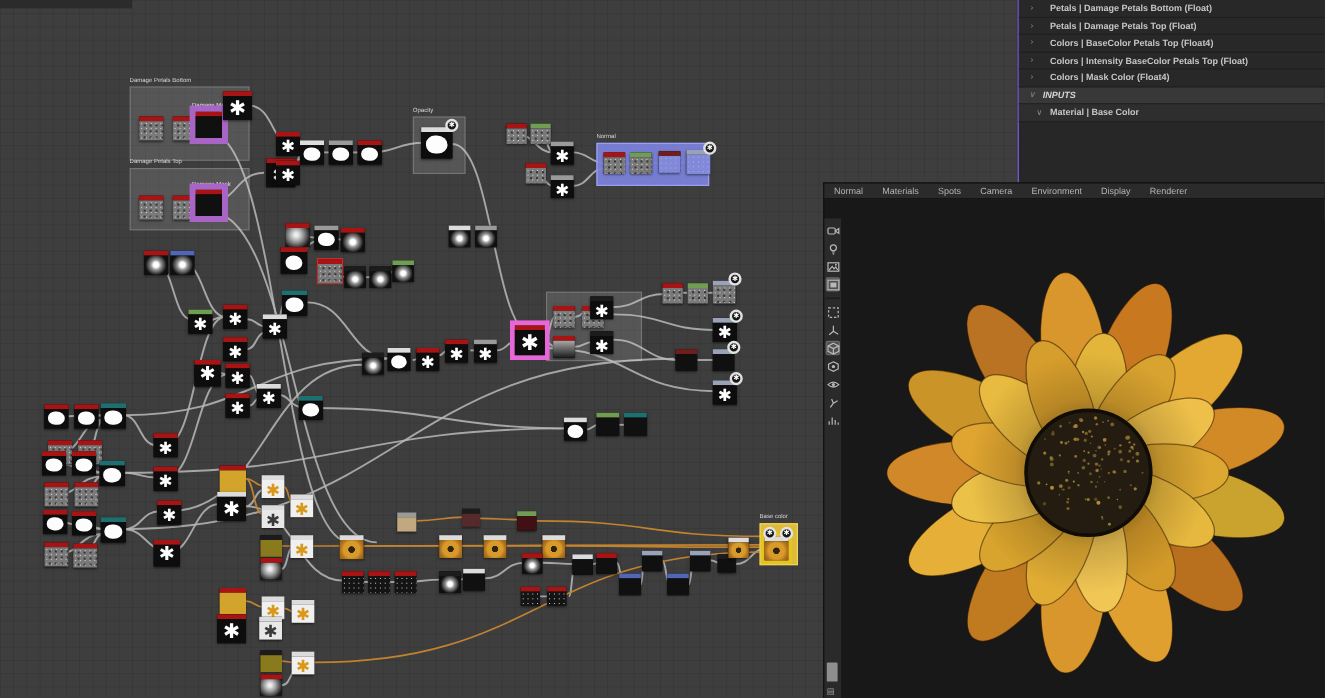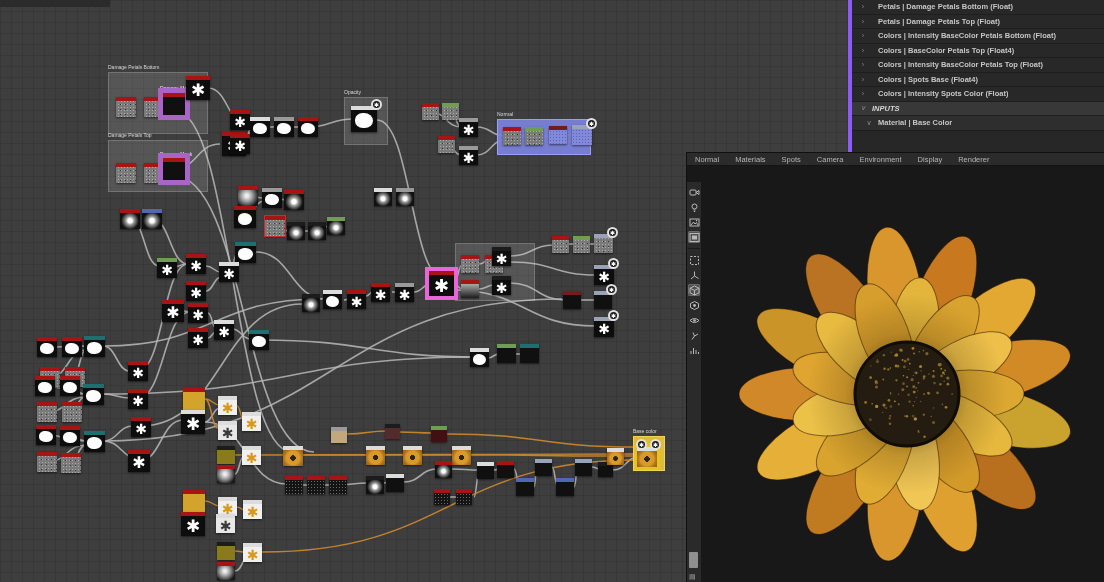--- a/index.html
+++ b/index.html
@@ -53,21 +53,21 @@
   .b-gearD{background:#e8e8e8;} .b-gearY{background:#f0f0f0;}
   .glyph{color:#fff;line-height:1;user-select:none;}
   .b-gearD .glyph{color:#3a3a3a;} .b-gearY .glyph{color:#d8991a;}
   .badge{position:absolute;width:11px;height:11px;border-radius:50%;
     background:#181818;border:2px solid #e2e2e2;color:#fff;font-size:6px;
     display:flex;align-items:center;justify-content:center;line-height:1;z-index:6;}
   .f-pu{outline:5px solid #a965c5;} .f-pk{outline:4px solid #e668d8;}
   .f-ye{outline:3px solid #e5c320;} .f-rd{outline:1px solid #c03030;}
   
   #props{position:absolute;left:848px;top:0;width:256px;height:156px;
-    background:#272727;border-left:4px solid #8b5cf6;font-size:7.5px;color:#c6c6c6;}
+    background:#272727;border-left:1px solid #8b5cf6;font-size:7.5px;color:#c6c6c6;}
   .prow{height:14.5px;display:flex;align-items:center;border-bottom:1px solid #1e1e1e;
     background:#282828;}
   .prow .chev{width:10px;text-align:center;color:#8a8a8a;font-size:7px;margin-left:6px;flex:none;}
   .prow .ptxt{font-weight:bold;margin-left:10px;white-space:nowrap;overflow:hidden;}
   .prow.section{background:#383838;font-style:italic;}
   .prow.section .ptxt{margin-left:4px;color:#d6d6d6;}
   .prow.material{background:#2e2e2e;}
   .prow.material .chev{margin-left:12px;}
   .prow.material .ptxt{margin-left:4px;}
   
@@ -819,37 +819,29 @@
         <div class="prow">
           <span class="chev">›</span>
           <span class="ptxt">Petals | Damage Petals Bottom (Float)</span>
         </div>
         <div class="prow">
           <span class="chev">›</span>
           <span class="ptxt">Petals | Damage Petals Top (Float)</span>
         </div>
         <div class="prow">
           <span class="chev">›</span>
-          <span class="ptxt">Colors | Intensity BaseColor Petals Bottom (Float)</span>
-        </div>
-        <div class="prow">
-          <span class="chev">›</span>
           <span class="ptxt">Colors | BaseColor Petals Top (Float4)</span>
         </div>
         <div class="prow">
           <span class="chev">›</span>
           <span class="ptxt">Colors | Intensity BaseColor Petals Top (Float)</span>
         </div>
         <div class="prow">
           <span class="chev">›</span>
-          <span class="ptxt">Colors | Spots Base (Float4)</span>
-        </div>
-        <div class="prow">
-          <span class="chev">›</span>
-          <span class="ptxt">Colors | Intensity Spots Color (Float)</span>
+          <span class="ptxt">Colors | Mask Color (Float4)</span>
         </div>
         <div class="prow section">
           <span class="chev">∨</span>
           <span class="ptxt">INPUTS</span>
         </div>
         <div class="prow material">
           <span class="chev">∨</span>
           <span class="ptxt">Material | Base Color</span>
         </div>
       </div>

